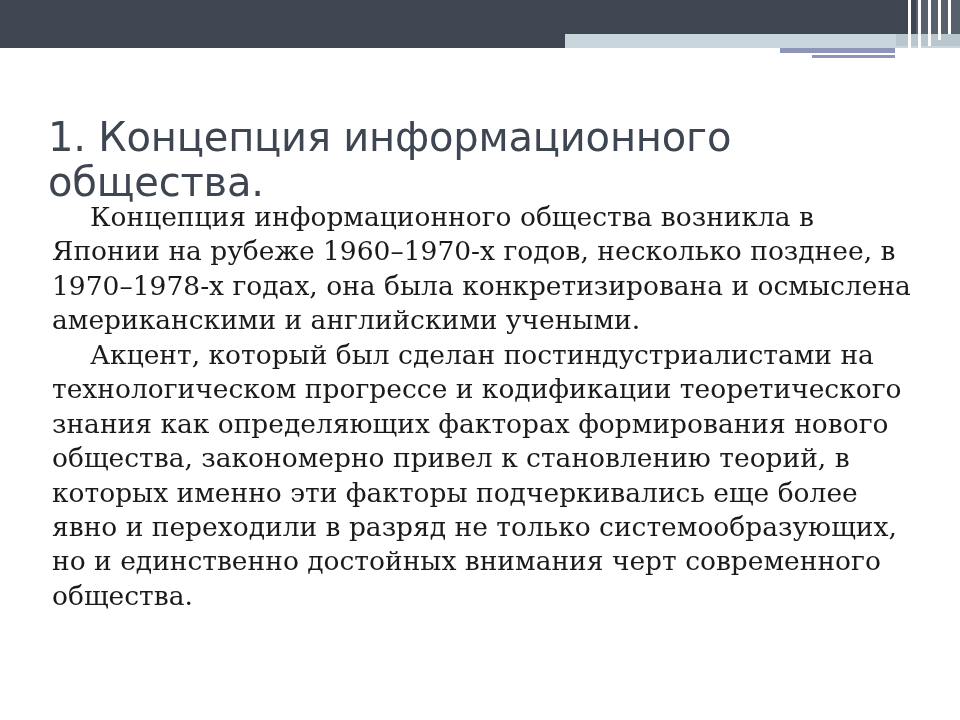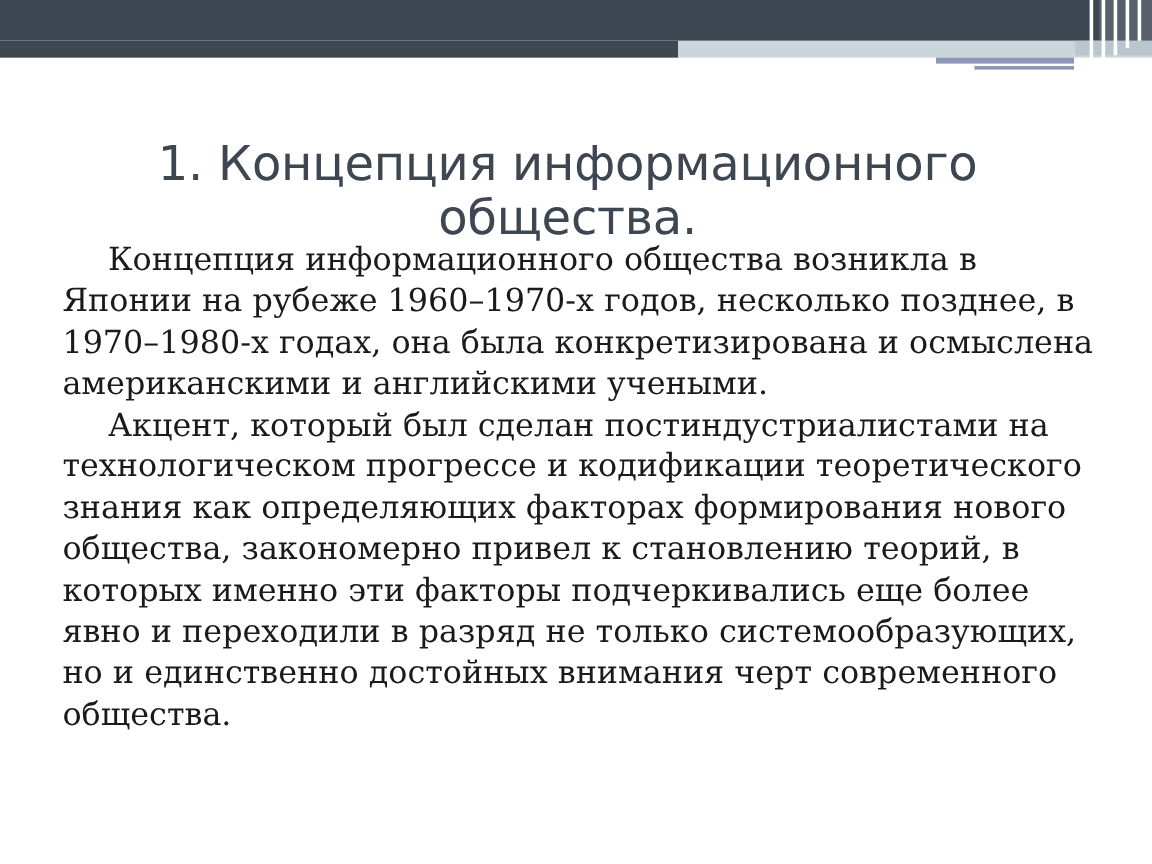--- a/index.html
+++ b/index.html
@@ -94,21 +94,20 @@
     position: absolute;
     top: 88px;
     left: 48px;
     width: 850px;
     font-family: "DejaVu Sans", sans-serif;
     font-size: 40px;
     line-height: 1.12;
     color: #3e4652;
     font-weight: normal;
     letter-spacing: -0.2px;
-    text-align: center;
   }
 
   
   .body-text {
     position: absolute;
     top: 200px;
     left: 52px;
     width: 866px;
     font-family: "DejaVu Serif", serif;
     font-size: 26.5px;
@@ -138,17 +137,17 @@
   <div class="corner-block"></div>
   <div class="tick tick-1"></div>
   <div class="tick tick-2"></div>
   <div class="tick tick-3"></div>
   <div class="tick tick-4"></div>
   <div class="tick tick-5"></div>
 
   <h1 class="title">1. Концепция информационного общества.</h1>
 
   <div class="body-text">
-    <p class="para">Концепция информационного общества возникла в Японии на рубеже 1960–1970-х годов, несколько позднее, в 1970–1980-х годах, она была конкретизирована и осмыслена американскими и английскими учеными.</p>
+    <p class="para">Концепция информационного общества возникла в Японии на рубеже 1960–1970-х годов, несколько позднее, в 1970–1978-х годах, она была конкретизирована и осмыслена американскими и английскими учеными.</p>
     <p class="para">Акцент, который был сделан постиндустриалистами на технологическом прогрессе и кодификации теоретического знания как определяющих факторах формирования нового общества, закономерно привел к становлению теорий, в которых именно эти факторы подчеркивались еще более явно и переходили в разряд не только системообразующих, но и единственно достойных внимания черт современного общества.</p>
   </div>
 
 </div>
 
 </body></html>

